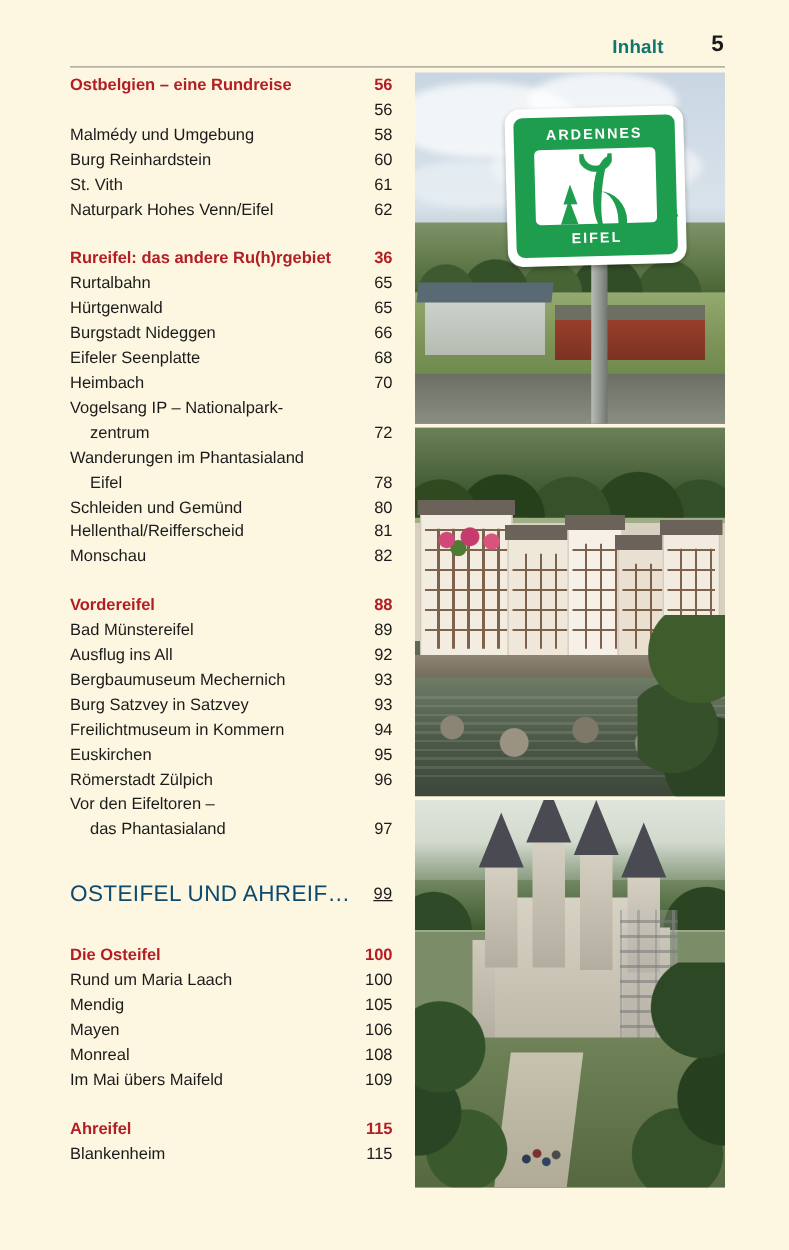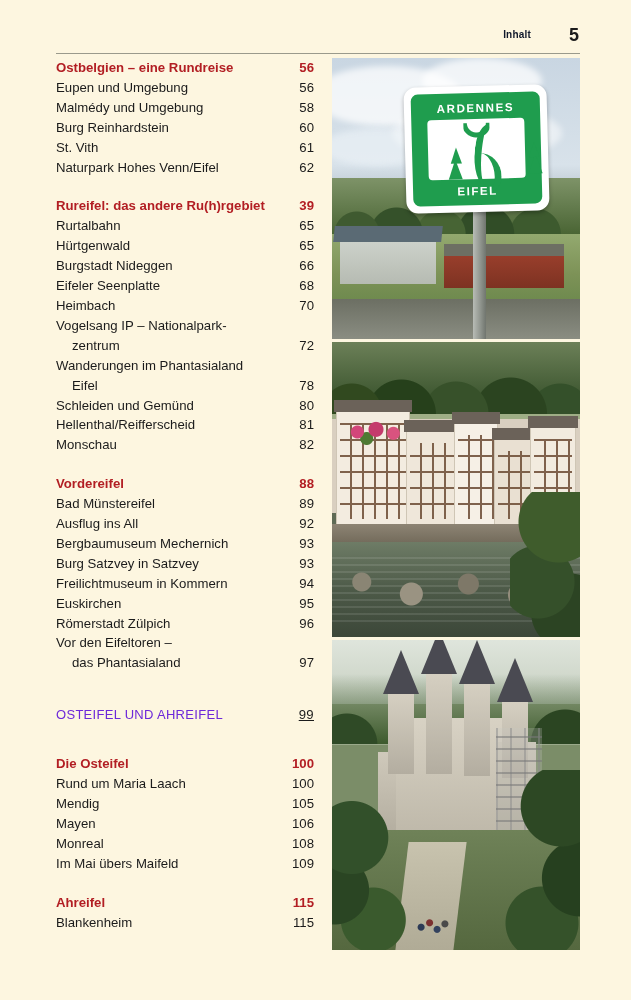--- a/index.html
+++ b/index.html
@@ -27,23 +27,23 @@
     position: absolute;
     top: 29px;
     left: 56px;
     right: 52px;
     height: 20px;
   }
   .runhead .rh-title {
     position: absolute;
     right: 48px;
     top: 0;
-    font-size: 10px;
+    font-size: 15px;
     font-weight: bold;
-    color: #0f172a;
+    color: #0f766e;
     letter-spacing: .2px;
   }
   .runhead .rh-page {
     position: absolute;
     right: 0;
     top: -4px;
     font-size: 18px;
     font-weight: bold;
     color: #1b1b1b;
   }
@@ -81,23 +81,23 @@
   }
   .row.indent .lbl { padding-left: 16px; }
 
   .heading-red .lbl,
   .heading-red .pg {
     color: #b21e23;
     font-weight: bold;
   }
   .heading-blue .lbl,
   .heading-blue .pg {
-    color: #6d28d9;
+    color: #0c4a6e;
     font-weight: normal;
-    font-size: 13px;
+    font-size: 18px;
     letter-spacing: .3px;
   }
   .heading-blue { line-height: 24px; }
   .heading-blue .pg { font-size: 13.2px; color: #1b1b1b; text-decoration: underline; }
   .gap-md { height: 19px; }
   .gap-lg { height: 30px; }
   .gap-xl { height: 27px; }
 
   
   .photos {
@@ -398,21 +398,20 @@
   <div class="rule"></div>
 
   <div class="toc">
 
     <div class="toc-block">
       <div class="row heading-red">
         <span class="lbl">Ostbelgien – eine Rundreise</span>
         <span class="pg">56</span>
       </div>
       <div class="row">
-        <span class="lbl">Eupen und Umgebung</span>
         <span class="pg">56</span>
       </div>
       <div class="row">
         <span class="lbl">Malmédy und Umgebung</span>
         <span class="pg">58</span>
       </div>
       <div class="row">
         <span class="lbl">Burg Reinhardstein</span>
         <span class="pg">60</span>
       </div>
@@ -424,21 +423,21 @@
         <span class="lbl">Naturpark Hohes Venn/Eifel</span>
         <span class="pg">62</span>
       </div>
     </div>
 
     <div class="gap-md"></div>
 
     <div class="toc-block">
       <div class="row heading-red">
         <span class="lbl">Rureifel: das andere Ru(h)rgebiet</span>
-        <span class="pg">39</span>
+        <span class="pg">36</span>
       </div>
       <div class="row">
         <span class="lbl">Rurtalbahn</span>
         <span class="pg">65</span>
       </div>
       <div class="row">
         <span class="lbl">Hürtgenwald</span>
         <span class="pg">65</span>
       </div>
       <div class="row">

